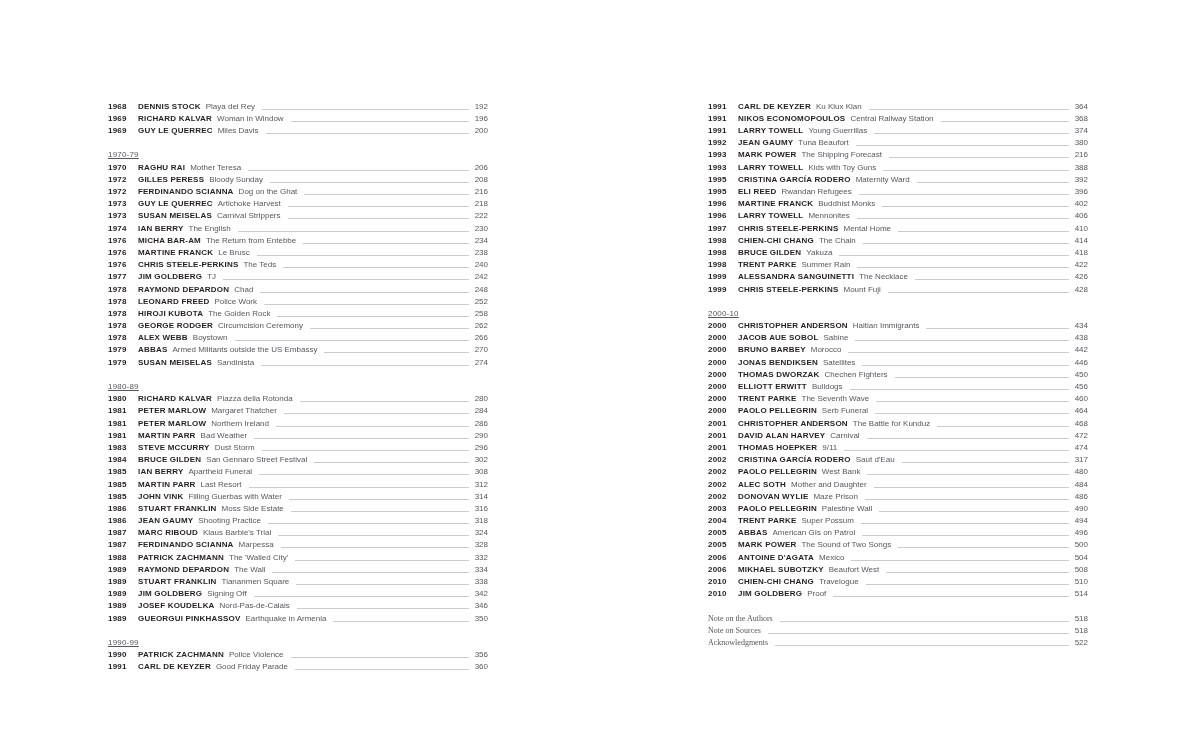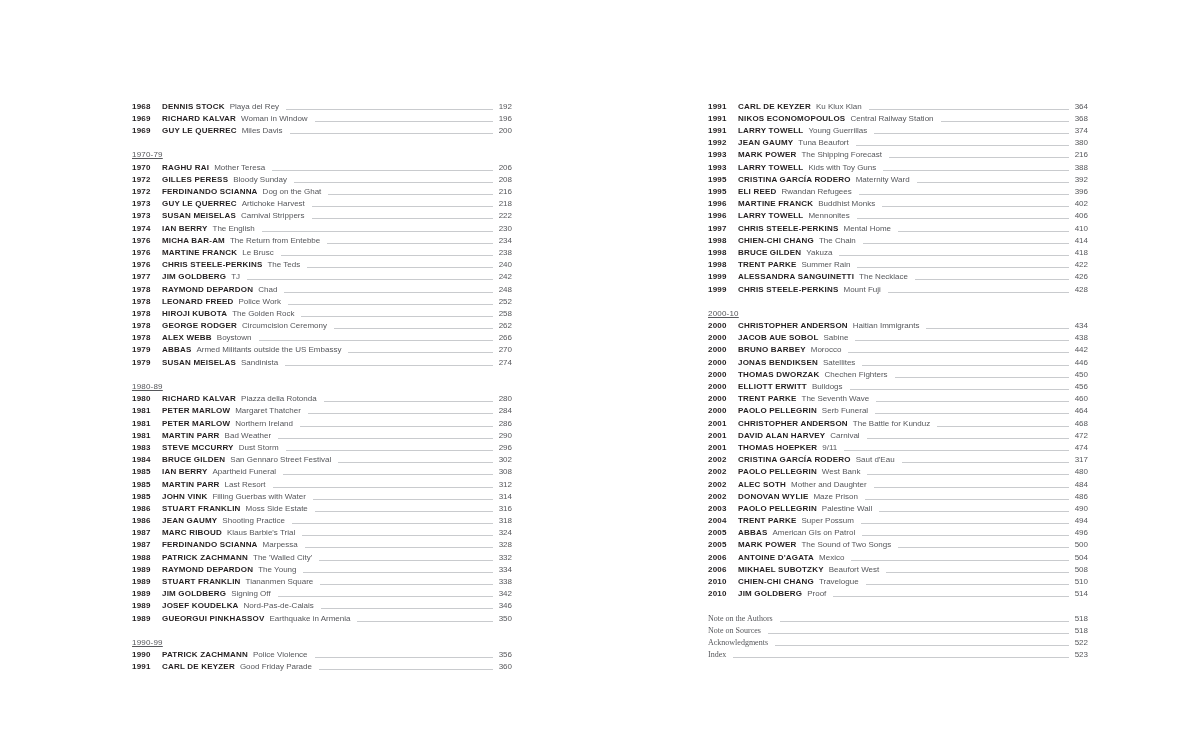--- a/index.html
+++ b/index.html
@@ -14,21 +14,21 @@
     position: relative;
     width: 1200px;
     height: 733px;
     background: #ffffff;
     overflow: hidden;
   }
   .toc-col {
     position: absolute;
     top: 100px;
   }
-  #col-left  { left: 108px; width: 380px; margin-left: 24px; }
+  #col-left  { left: 108px; width: 380px; }
   #col-right { left: 708px; width: 380px; }
 
   .row {
     display: flex;
     align-items: flex-end;
     height: 12.2px;
     font-size: 8px;
     line-height: 10.5px;
     white-space: nowrap;
   }
@@ -312,21 +312,21 @@
       <div class="row entry-row">
     <span class="year">1988</span>
     <span class="name">PATRICK ZACHMANN</span>
     <span class="title">The 'Walled City'</span>
     <span class="leader"></span>
     <span class="page-num">332</span>
   </div>
       <div class="row entry-row">
     <span class="year">1989</span>
     <span class="name">RAYMOND DEPARDON</span>
-    <span class="title">The Young</span>
+    <span class="title">The Wall</span>
     <span class="leader"></span>
     <span class="page-num">334</span>
   </div>
       <div class="row entry-row">
     <span class="year">1989</span>
     <span class="name">STUART FRANKLIN</span>
     <span class="title">Tiananmen Square</span>
     <span class="leader"></span>
     <span class="page-num">338</span>
   </div>
@@ -652,20 +652,15 @@
   </div>
       <div class="row end-matter-row">
     <span class="em-label">Note on Sources</span>
     <span class="leader"></span>
     <span class="page-num">518</span>
   </div>
       <div class="row end-matter-row">
     <span class="em-label">Acknowledgments</span>
     <span class="leader"></span>
     <span class="page-num">522</span>
-  </div>
-      <div class="row end-matter-row">
-    <span class="em-label">Index</span>
-    <span class="leader"></span>
-    <span class="page-num">523</span>
   </div>
     </div>
 </div>
 
 </body></html>

